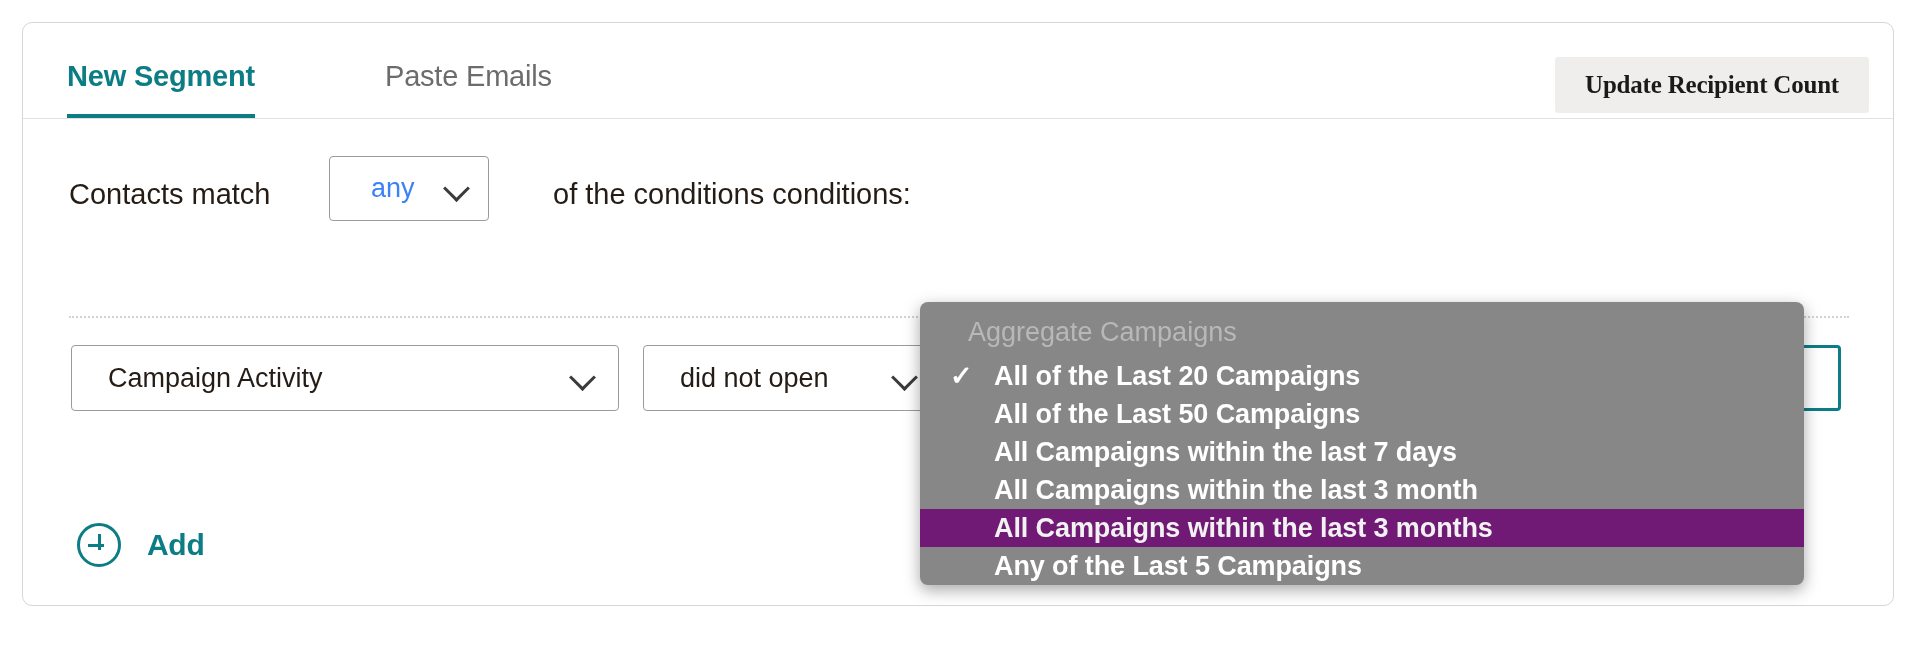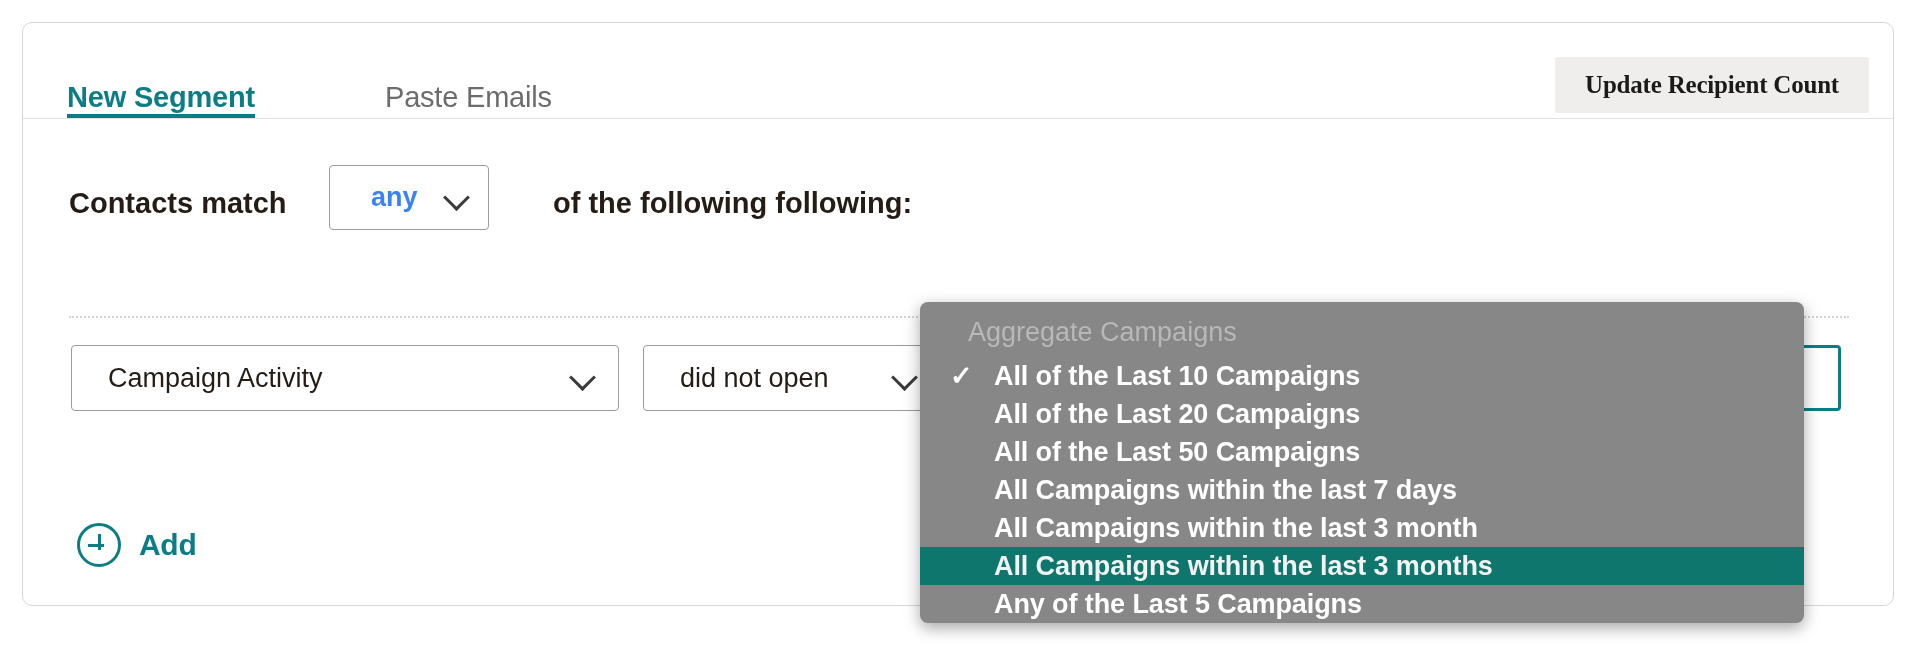--- a/index.html
+++ b/index.html
@@ -45,21 +45,21 @@
     height: 96px;
     border-bottom: 1px solid #e2e2e2;
     box-sizing: border-box;
   }
   .tab {
     position: absolute;
     bottom: 0;
     font-size: 29px;
     font-weight: bold;
     letter-spacing: -0.2px;
-    padding-bottom: 0;
+    padding-bottom: 21px;
     cursor: pointer;
     white-space: nowrap;
   }
   .tab-new {
     left: 44px;
     color: #0d7d85;
     border-bottom: 4px solid #0d7d85;
   }
   .tab-paste {
     left: 318px;
@@ -85,24 +85,23 @@
     letter-spacing: -0.2px;
     padding: 0 30px;
     cursor: pointer;
     white-space: nowrap;
   }
 
   
   .match-row {
     position: absolute;
     left: 0;
-    top: 105px;
+    top: 96px;
     width: 100%;
     height: 160px;
-    font-weight: bold;
   }
   .match-label {
     position: absolute;
     left: 46px;
     top: 59px;
     font-size: 29px;
     color: #241c15;
   }
   .match-select {
     position: absolute;
@@ -201,21 +200,21 @@
     box-sizing: border-box;
   }
 
   
   .add-link {
     position: absolute;
     left: 54px;
     top: 500px;
     display: flex;
     align-items: center;
-    gap: 18px;
+    gap: 26px;
     cursor: pointer;
     text-decoration: none;
   }
   .add-icon {
     width: 38px;
     height: 38px;
     border: 3px solid #0d7d85;
     border-radius: 50%;
     position: relative;
     flex: 0 0 auto;
@@ -263,21 +262,21 @@
     font-size: 27px;
     font-weight: bold;
     color: #ffffff;
     line-height: 38px;
     padding: 0 20px 0 74px;
     white-space: nowrap;
     cursor: pointer;
     letter-spacing: -0.1px;
   }
   .dd-item.highlight {
-    background: #0f766e;
+    background: #701a75;
     color: #f2f2f2;
   }
   .dd-check {
     position: absolute;
     left: 30px;
     top: 0;
     width: 26px;
     line-height: 38px;
     font-size: 27px;
     font-weight: bold;
@@ -301,21 +300,21 @@
     <div class="match-row">
       <div class="match-label">Contacts match</div>
 
       <div class="match-select">
         <span class="val">any</span>
         <span class="chev-wrap">
           <span class="chev"></span>
         </span>
       </div>
 
-      <div class="match-tail">of the following following:</div>
+      <div class="match-tail">of the conditions conditions:</div>
     </div>
 
     <div class="divider"></div>
 
     <div class="cond-row">
       <div class="sel sel-field">
         <span class="val">Campaign Activity</span>
         <span class="chev-wrap">
           <span class="chev"></span>
         </span>
@@ -335,21 +334,20 @@
       <span class="add-icon"></span>
       <span class="add-text">Add</span>
     </div>
 
   </div>
 
   <div class="dropdown">
     <div class="dd-group">Aggregate Campaigns</div>
     <div id="dd-items">
         <div class="dd-item"><span class="dd-check">✓</span></div>
-        <div class="dd-item"><span>All of the Last 10 Campaigns</span></div>
         <div class="dd-item"><span>All of the Last 20 Campaigns</span></div>
         <div class="dd-item"><span>All of the Last 50 Campaigns</span></div>
         <div class="dd-item"><span>All Campaigns within the last 7 days</span></div>
         <div class="dd-item"><span>All Campaigns within the last 3 month</span></div>
         <div class="dd-item highlight"><span>All Campaigns within the last 3 months</span></div>
         <div class="dd-item"><span>Any of the Last 5 Campaigns</span></div>
       </div>
   </div>
 
 </div>

